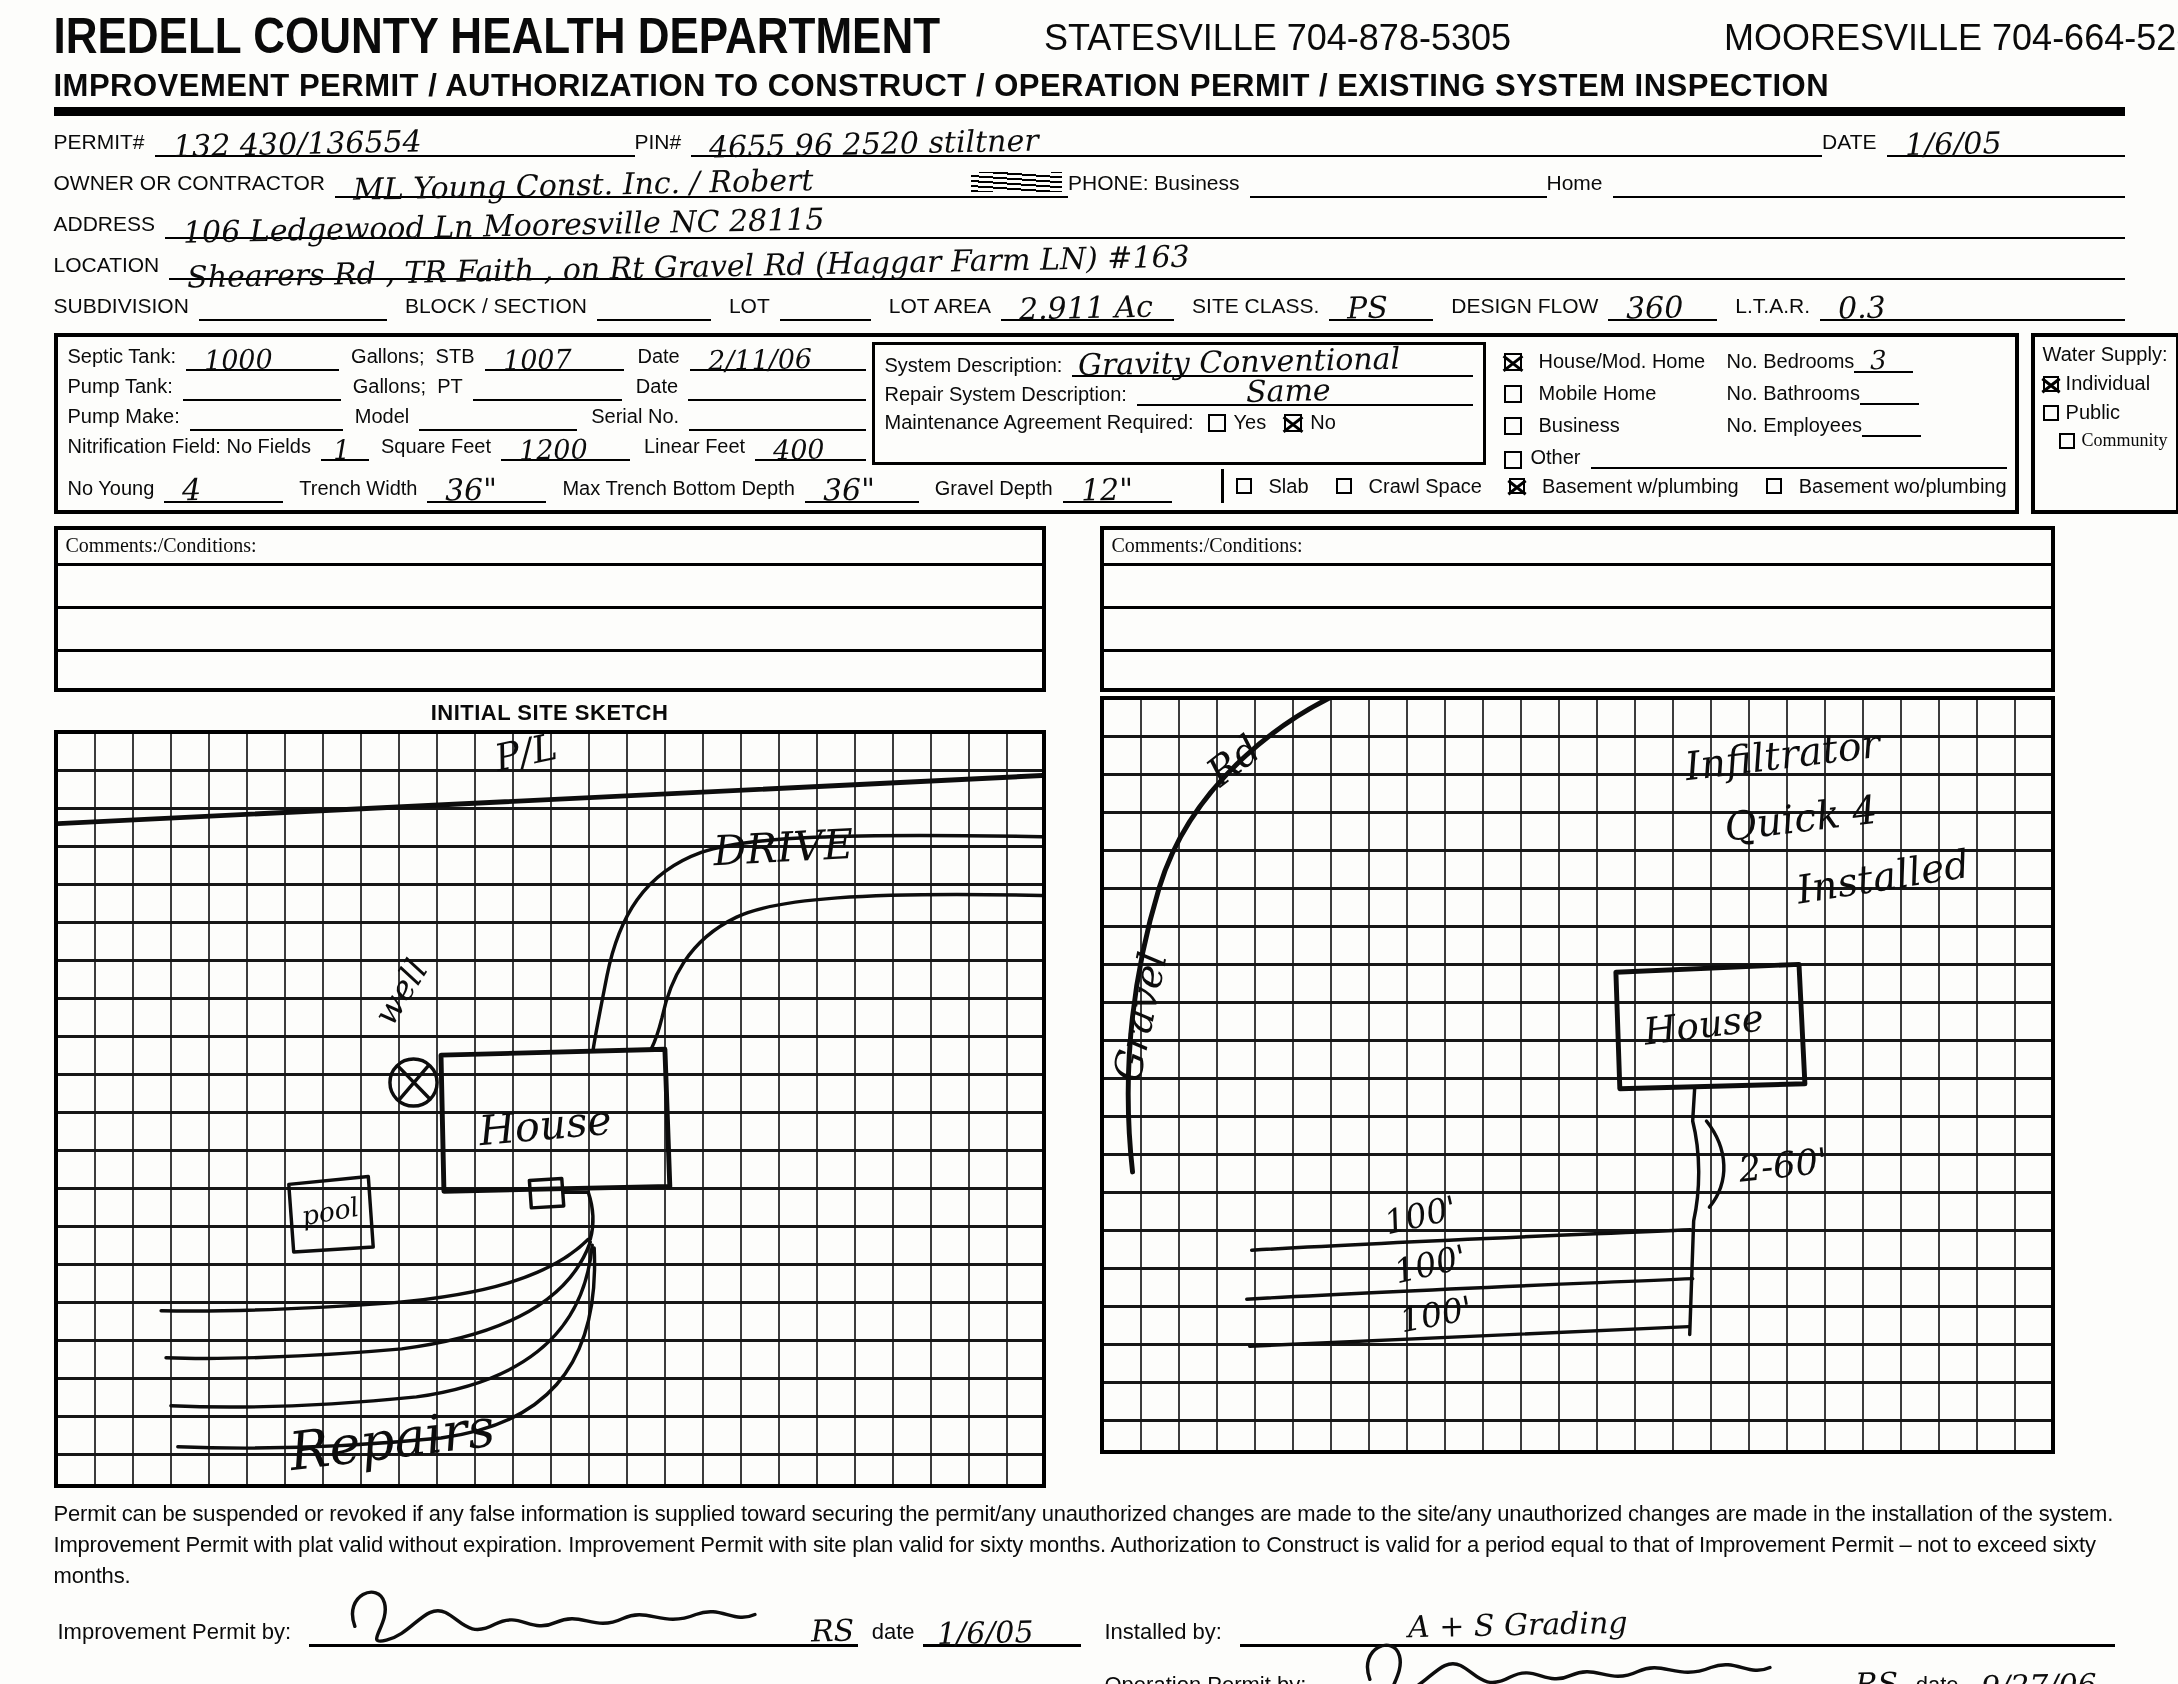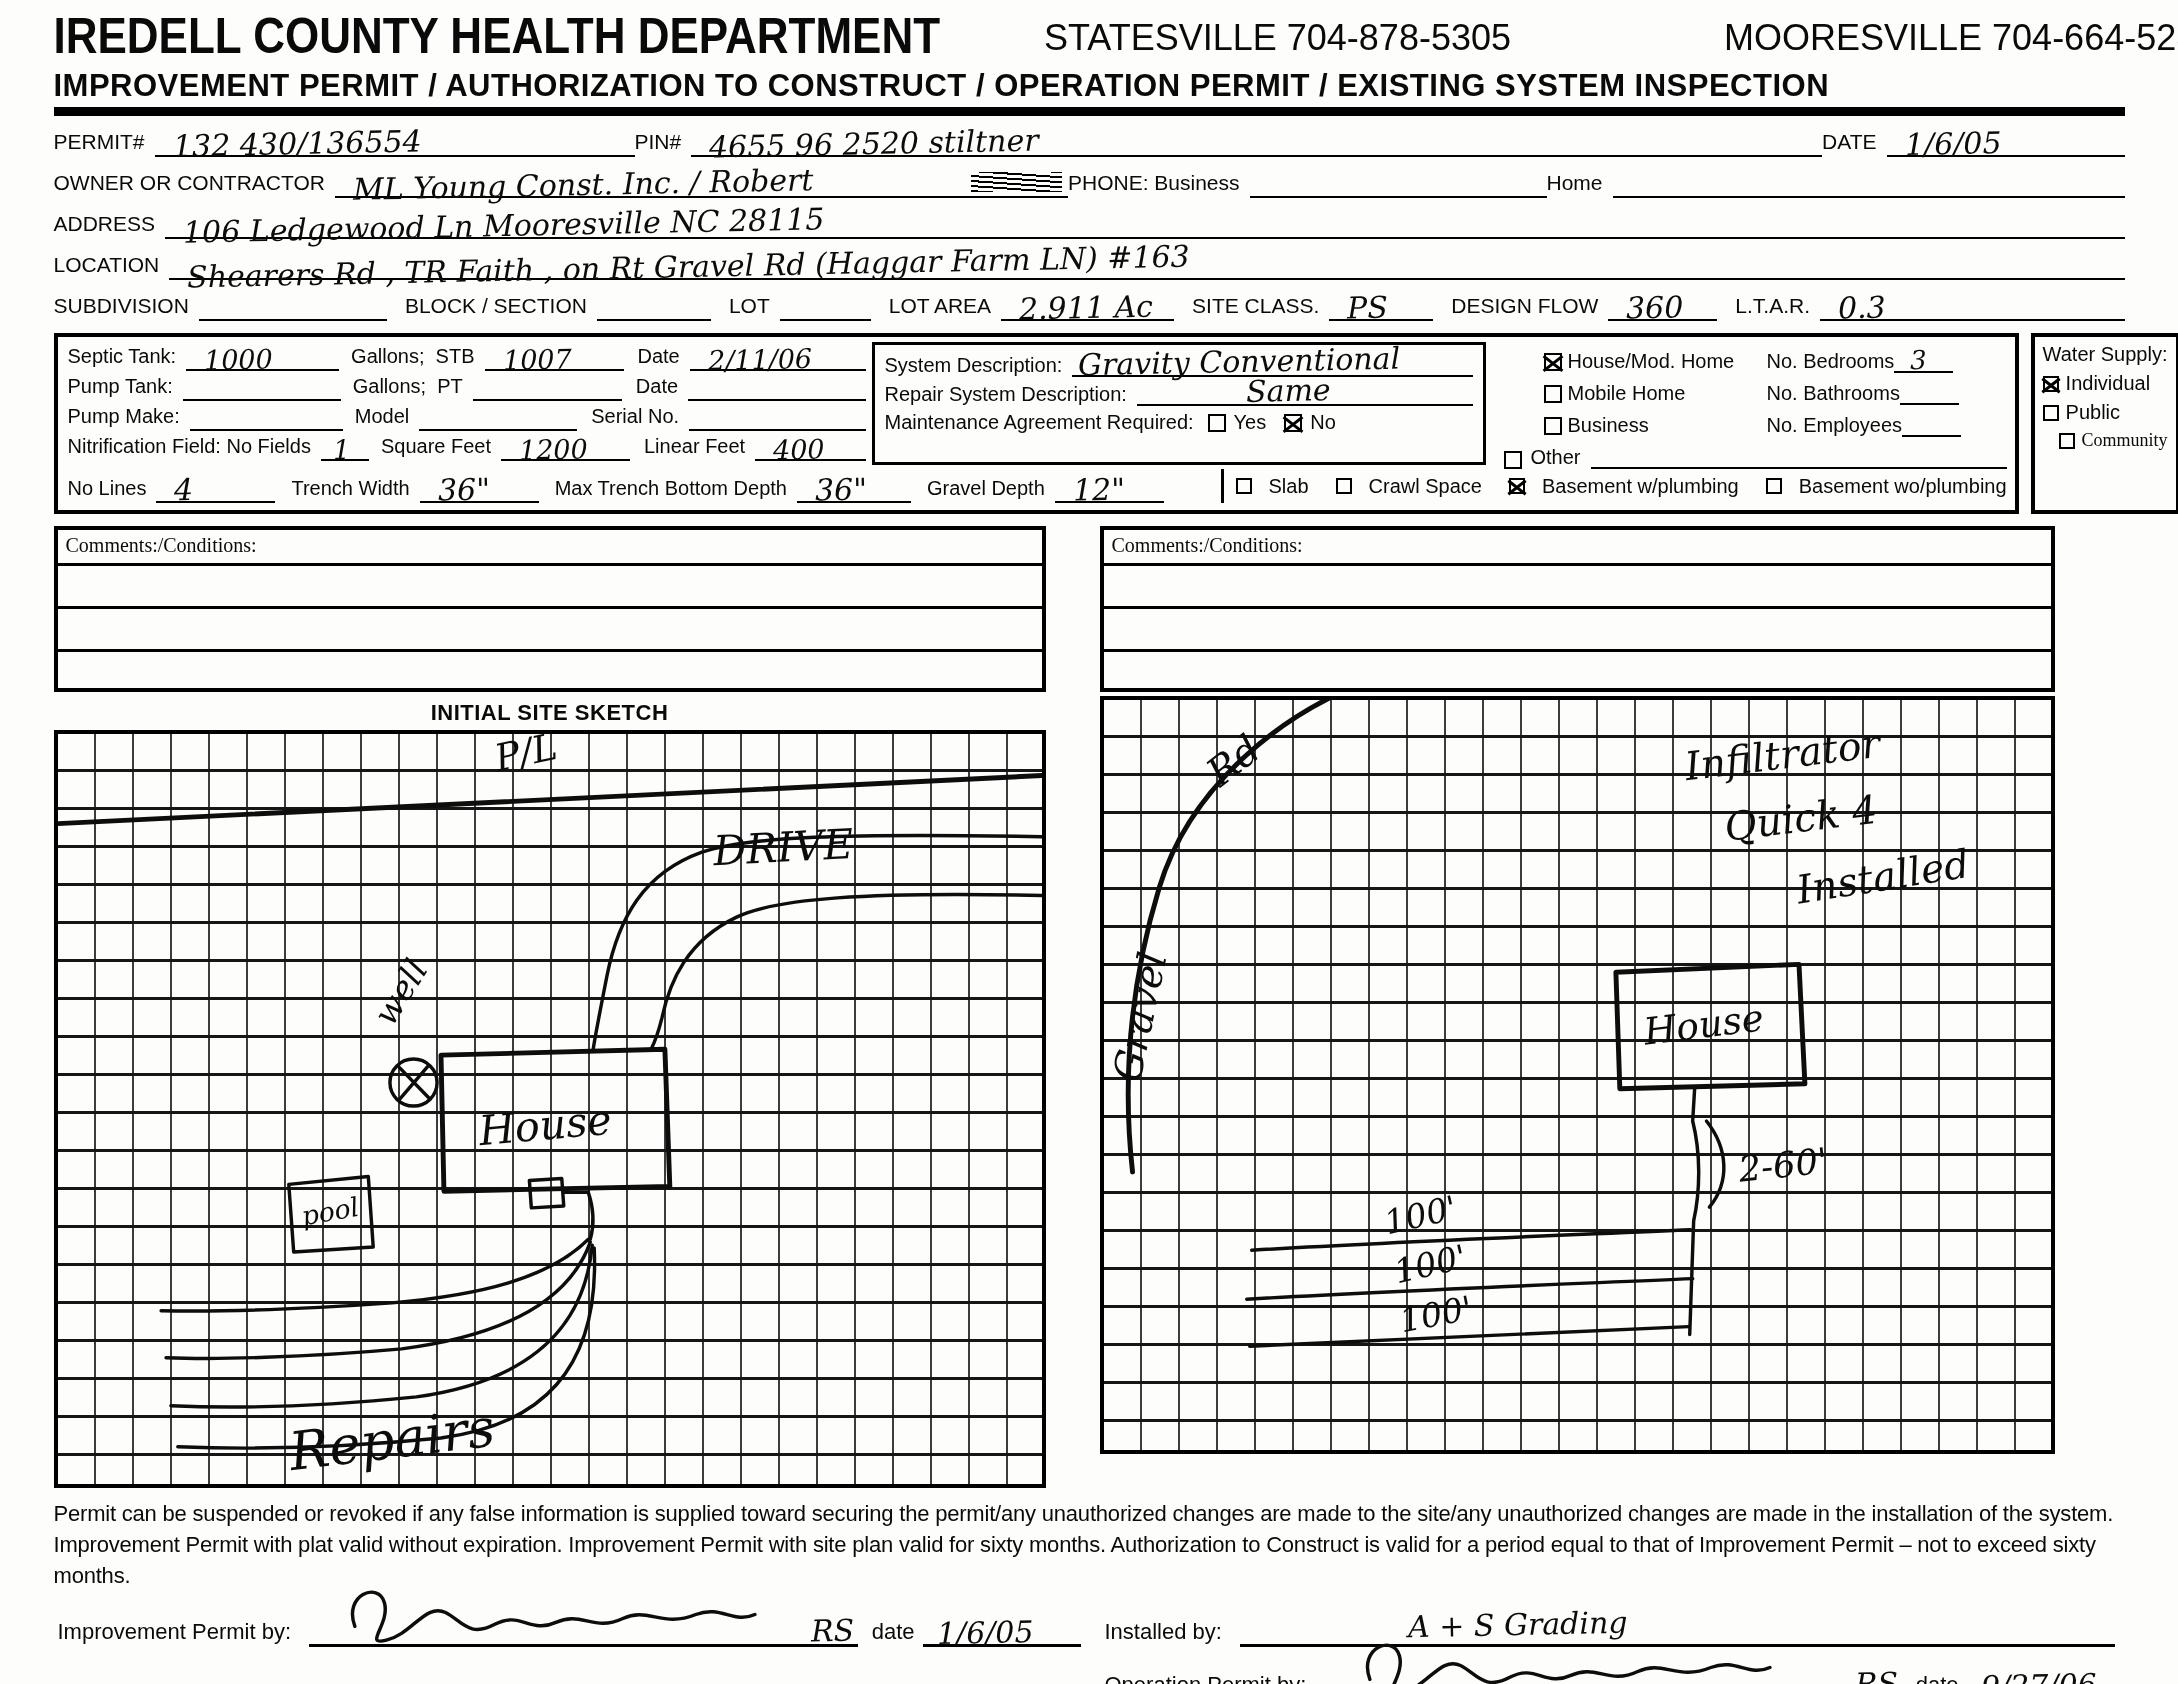--- a/index.html
+++ b/index.html
@@ -35,21 +35,21 @@
   .mainbox { border: 4px solid #000; flex: 1; }
   .mb-top { display: flex; }
   .mb-left { width: 814px; padding: 4px 6px 0 10px; }
   .mb-left .frow { margin-top: 3px; font-size: 20px; }
   .mb-left .line { height: 27px; }
   .mb-left .hw { font-size: 27px; }
   .innerbox { border: 3px solid #000; margin: 5px 4px 4px 0; padding: 3px 10px 6px 10px; width: 614px; font-size: 20px; }
   .ibrow { display: flex; align-items: flex-end; margin-top: 5px; }
   .mb-right { flex: 1; padding: 4px 8px 0 14px; font-size: 20px; }
   .occrow { display: flex; align-items: flex-end; margin-top: 8px; }
-  .occrow .occl { width: 223px; display: flex; align-items: center; gap: 6px; margin-left: 40px; }
+  .occrow .occl { width: 223px; display: flex; align-items: center; gap: 17px; }
   .mb-bottom { display: flex; align-items: flex-end; padding: 0 8px 7px 10px; font-size: 20px; }
   .mb-bottom .leftpart { display: flex; align-items: flex-end; width: 1153px; }
   .mb-bottom .rightpart { display: flex; align-items: center; gap: 9px; border-left: 3px solid #000; padding-left: 12px; height: 34px; flex: 1; }
   .waterbox { border: 4px solid #000; width: 160px; margin-left: 12px; padding: 6px 8px; font-size: 20px; }
   .waterbox .wrow { display: flex; align-items: center; gap: 7px; margin-top: 6px; }
   .waterbox .wrow.indent { margin-left: 16px; font-size: 18px; font-family: Liberation Serif, serif; }
 
   .cb { width: 18px; height: 18px; border: 2.5px solid #000; display: inline-block; position: relative; flex: none; }
   .cb.small { width: 16px; height: 16px; }
   .cb.checked::before, .cb.checked::after { content: ""; position: absolute; left: -5px; right: -5px; top: 50%; height: 3px; background: #000; }
@@ -272,21 +272,21 @@
           <div class="occrow">
             <span class="cb"></span>
             <span style="margin-left:9px">Other</span>
             <span class="line" style="height:24px;margin-left:10px"></span>
           </div>
         </div>
       </div>
 
       <div class="mb-bottom">
         <div class="leftpart">
-          <span class="lbl">No Lines</span>
+          <span class="lbl">No Young</span>
           <span class="line fix" style="width:119px;height:27px">
               <span class="hw">4</span>
             </span>
           <span class="lbl" style="padding-left:16px">Trench Width</span>
           <span class="line fix" style="width:119px;height:27px">
               <span class="hw">36"</span>
             </span>
           <span class="lbl" style="padding-left:16px">Max Trench Bottom Depth</span>
           <span class="line fix" style="width:114px;height:27px">
               <span class="hw">36"</span>

